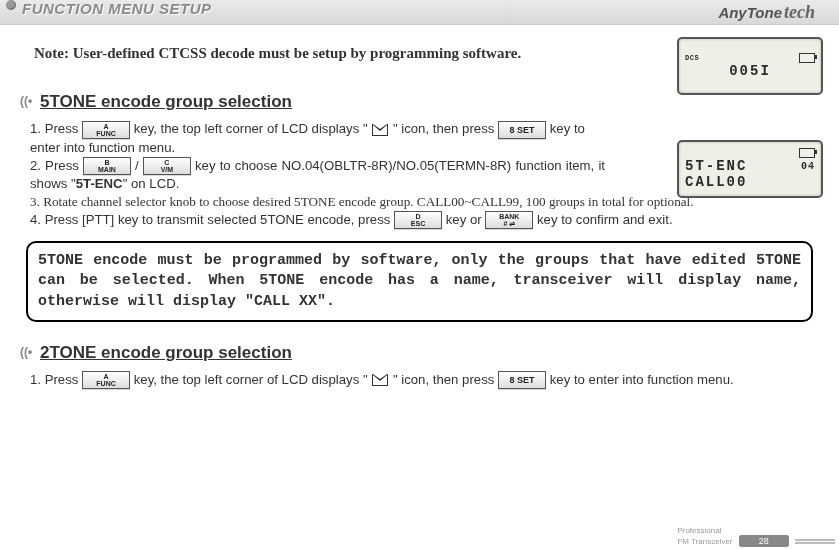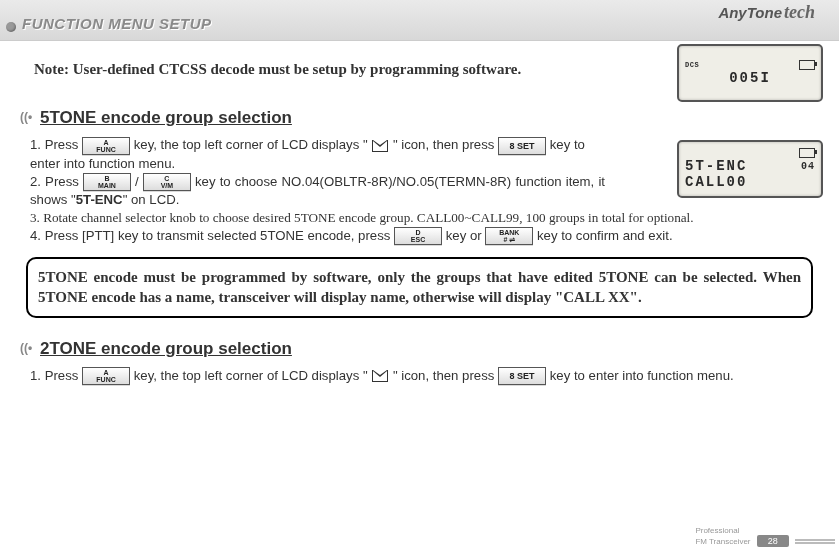--- a/index.html
+++ b/index.html
@@ -11,22 +11,22 @@
     background: #fff;
     color: #333;
     position: relative;
     overflow: hidden;
   }
   .topbar {
     height: 24px;
     background: linear-gradient(#eaeaea,#d8d8d8);
     border-bottom: 1px solid #ccc;
     display: flex;
-    align-items: flex-end;
-    padding: 8px 6px;
+    align-items: flex-start;
+    padding: 0 6px;
     position: relative;
   }
   .topbar .title {
     color: #8a8a8a;
     font-weight: bold;
     font-style: italic;
     font-size: 15px;
     letter-spacing: 0.5px;
     text-shadow: 1px 1px 0 #fff;
   }
@@ -105,21 +105,21 @@
     position:absolute; left:0; top:-1px;
     border-left:7px solid transparent;
     border-right:7px solid transparent;
     border-top:5px solid #fff;
   }
   .boxnote {
     border: 2px solid #000;
     border-radius: 10px;
     padding: 8px 10px;
     margin: 12px 0 20px 0;
-    font-family: Liberation Serif, serif;
+    font-family: Liberation Mono, monospace;
     font-size: 15px;
     font-weight: bold;
     text-align: justify;
   }
   
   .lcd {
     position: absolute;
     right: 16px;
     width: 130px;
     height: 46px;
@@ -137,36 +137,36 @@
     flex-direction: column;
     justify-content: center;
   }
   .lcd .row { display:flex; justify-content: space-between; align-items:center;}
   .lcd .tiny { font-size: 7px; letter-spacing:0.5px; font-weight:bold;}
   .lcd .batt {
     width: 14px; height: 8px; border:1px solid #333; position:relative;
   }
   .lcd .batt::after { content:""; position:absolute; right:-3px; top:1px; width:2px; height:4px; background:#333;}
   .lcd .num { font-size:10px; letter-spacing:1px;}
-  .lcd1 { top: 44px; }
+  .lcd1 { top: 37px; }
   .lcd2 { top: 140px; }
   .step1row { width: 575px; }
   .bold { font-weight: bold; }
   
   .footer {
     position: absolute;
     bottom: 2px; right: 4px;
     font-size: 8px;
     color: #999;
     text-align: left;
   }
   .footer .pg {
     display:inline-block;
     background:#888; color:#fff;
-    padding:1px 11px;
+    padding:1px 20px;
     font-size:9px;
     margin-left:4px;
     border-radius:2px;
   }
   .footer .line {
     display:inline-block;
     width: 40px; height:1px;
     border-top: 2px solid #bbb;
     border-bottom: 2px solid #bbb;
     vertical-align: middle;

